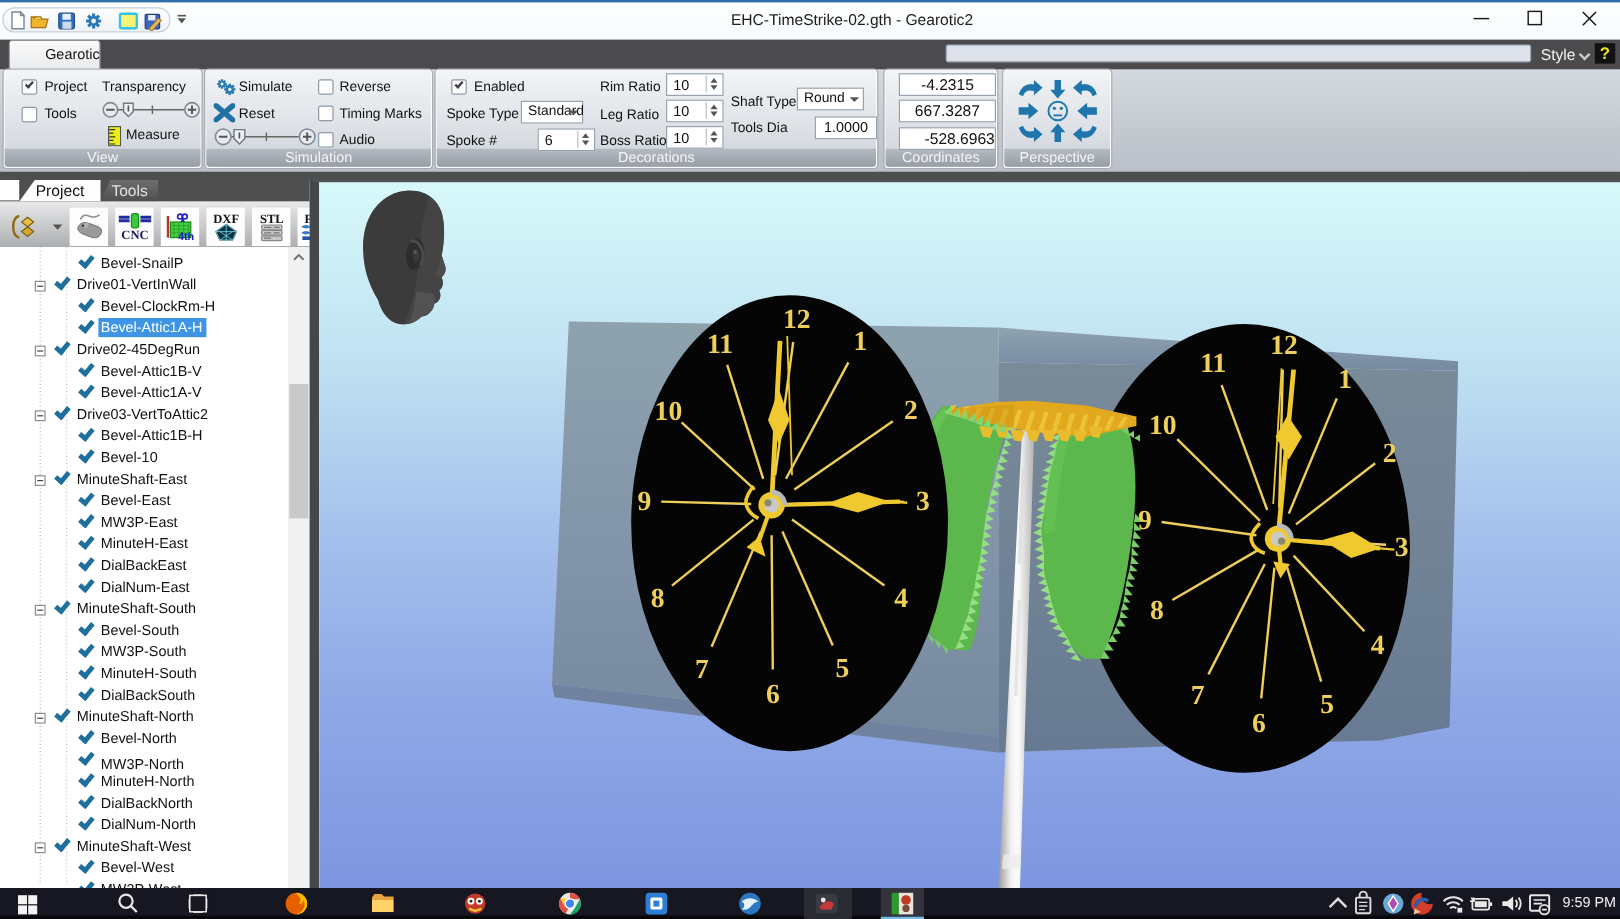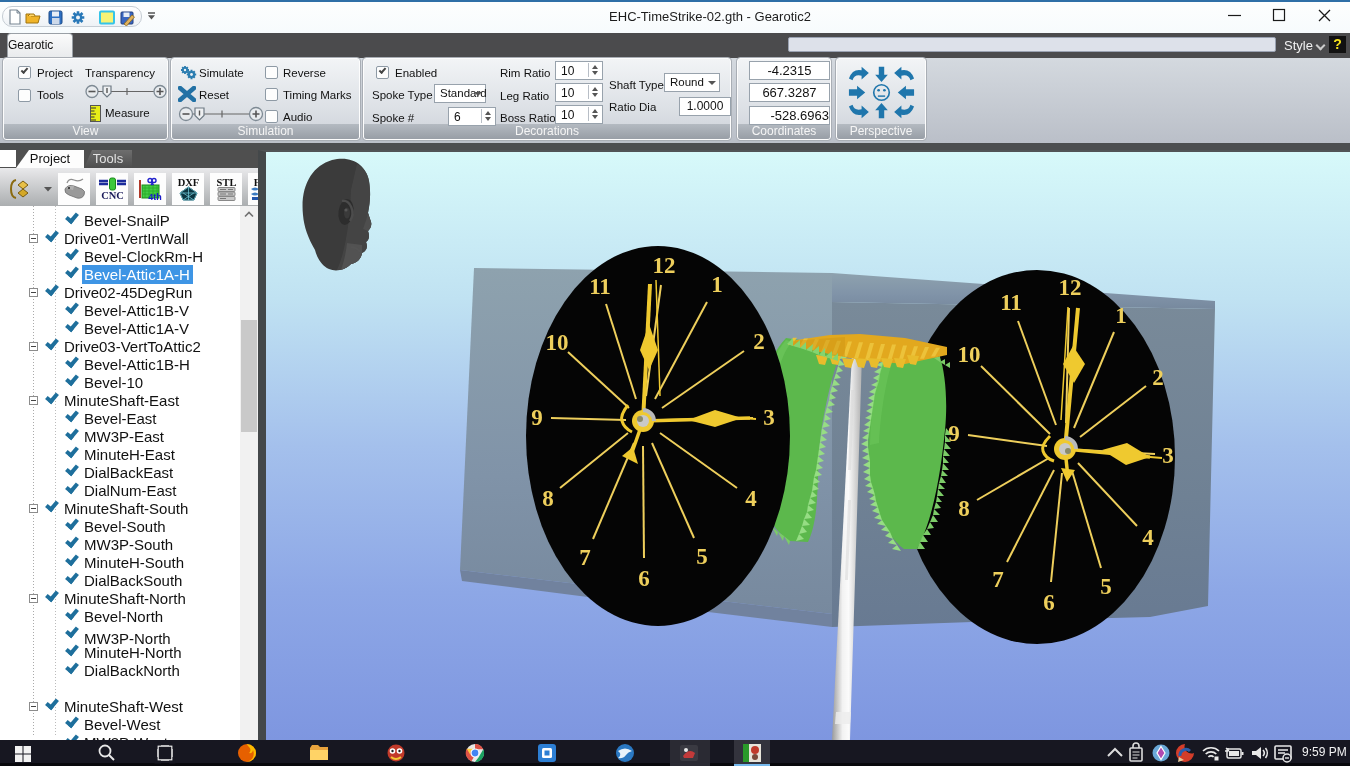--- a/index.html
+++ b/index.html
@@ -4,21 +4,21 @@
 body{font-family:"Liberation Sans",sans-serif;-webkit-font-smoothing:antialiased;width:1350px;height:766px;overflow:hidden;background:#fff}
 #app{position:relative;width:1350px;height:766px}
 .abs{position:absolute}
 
 #titlebar{left:0;top:0;width:1350px;height:33px;background:linear-gradient(#fdfefe,#f7fbfd);border-top:2px solid #2f6fa7}
 #qat{left:2px;top:6px;width:140px;height:21px;background:linear-gradient(#ffffff,#eef2f6);border:1px solid #c6cdd4;border-radius:10px}
 #qatdrop{left:147px;top:12px;width:10px;height:8px}
 #wtitle{left:560px;top:9px;width:300px;height:16px;font-size:13px;color:#1d1d1d;text-align:center;white-space:nowrap}
 
 #tabrow{left:0;top:33px;width:1350px;height:25px;background:#4b4b4d}
-#gtab{left:7px;top:33px;width:66px;height:25px;background:linear-gradient(#fbfbfb,#e8eaec);border:1px solid #9aa0a6;border-bottom:none;border-radius:4px 4px 0 0;font-size:12px;color:#111;text-align:left;line-height:23px}
+#gtab{left:7px;top:33px;width:77px;height:25px;background:linear-gradient(#fbfbfb,#e8eaec);border:1px solid #9aa0a6;border-bottom:none;border-radius:4px 4px 0 0;font-size:12px;color:#111;text-align:right;line-height:23px}
 #stylefield{left:788px;top:37px;width:488px;height:15px;background:#dde1ea;border:1px solid #9aa2b2;border-radius:2px}
 #styletxt{left:1284px;top:38px;font-size:13px;color:#f2f2f2}
 #stylechev{left:1317px;top:42px;width:7px;height:7px;border-right:2px solid #ccc;border-bottom:2px solid #ccc;transform:rotate(45deg)}
 #helpbtn{left:1329px;top:36px;width:17px;height:17px;background:#111;color:#f4e11c;font-size:14px;font-weight:bold;text-align:center;line-height:17px}
 
 #ribbon{left:0;top:58px;width:1350px;height:85px;background:linear-gradient(#d4d9df,#babfc8)}
 .rgroup{top:58px;height:82px;background:linear-gradient(#f2f4f6 0%,#dde1e6 60%,#cdd2d9 100%);border:1px solid #fdfdfd;outline:1px solid #a9aeb5;border-radius:3px}
 .rcap{left:0;bottom:0;width:100%;height:15px;background:linear-gradient(#b4bac1,#989ea6);color:#f5f5f5;font-size:12px;text-align:center;line-height:14px;border-radius:0 0 3px 3px}
 .rlbl{font-size:11.5px;color:#111;white-space:nowrap}
 .cb{width:13px;height:13px;background:#fdfdfd;border:1px solid #8e9aa5;border-radius:2px}
@@ -35,21 +35,21 @@
 
 #lpanel{left:0;top:150px;width:258px;height:590px;background:#fff}
 #lphead{left:0;top:150px;width:258px;height:18px;background:#4f4f4f}
 #lpcorner{left:0;top:150px;width:16px;height:17px;background:#fff}
 #ptab{left:16px;top:150px;width:68px;height:18px;background:#fdfdfd;color:#111;font-size:13px;text-align:center;line-height:17px;clip-path:polygon(13px 0,100% 0,100% 100%,0 100%)}
 #ttab{left:84px;top:150px;width:48px;height:18px;background:linear-gradient(#6e6e6e,#4e4e4e);color:#e2e2e2;font-size:13px;text-align:center;line-height:17px;clip-path:polygon(8px 0,100% 0,100% 100%,0 100%)}
 #lptools{left:0;top:168px;width:258px;height:38px;background:linear-gradient(#e9e9eb,#abaeb0)}
 .tbtn{top:173px;width:32px;height:32px;background:#fdfdfd}
 
 #tree{left:0;top:206px;width:240px;height:534px;background:#fff;overflow:hidden}
-.trow{position:absolute;left:0;width:241px;height:18px;font-size:15px;color:#111;white-space:nowrap}
+.trow{position:absolute;left:0;width:241px;height:18px;font-size:12px;color:#111;white-space:nowrap}
 .tck{position:absolute;top:3px;width:15px;height:11px}
 .tck i{position:absolute;left:0px;top:-1px;width:12px;height:8px;border-left:4px solid #1e6f9c;border-bottom:4px solid #1e6f9c;transform:rotate(-50deg)}
 .texp{position:absolute;top:5px;width:9px;height:9px;background:#fff;border:1px solid #8c8c8c}
 .texp i{position:absolute;left:1px;top:3px;width:5px;height:1px;background:#444}
 .tsel{background:#3e95e5;color:#fff}
 #vscroll{left:240px;top:206px;width:18px;height:534px;background:#f1f1f1}
 #vthumb{left:241px;top:320px;width:16px;height:112px;background:#c9c9c9}
 
 #vport{left:258px;top:150px;width:1092px;height:590px;border-left:8px solid #44484a;border-top:2px solid #515456}
 
@@ -200,21 +200,21 @@
         <span class="sparr">
           <i class="tri-u"></i>
           <i class="tri-d"></i>
         </span>
       </div>
 <div class="abs rlbl" style="left:245px;top:20px">Shaft Type</div>
 <div class="abs combo" style="left:300px;top:14px;width:56px;height:19px">
         <span style="position:absolute;left:5px;top:2px">Round</span>
         <i class="dd"></i>
       </div>
-<div class="abs rlbl" style="left:245px;top:42px">Ratio Dia</div>
+<div class="abs rlbl" style="left:245px;top:42px">Tools Dia</div>
 <div class="abs spin" style="left:315px;top:38px;width:52px;height:19px;text-align:center;line-height:17px">1.0000</div>
 </div>
 <div class="abs rgroup" style="left:737px;width:94px">
 <div class="abs rcap">Coordinates</div>
 <div class="abs spin" style="left:11px;top:2px;width:81px;height:19px;text-align:center;line-height:17px;font-size:13px">-4.2315</div>
 <div class="abs spin" style="left:11px;top:24px;width:81px;height:19px;text-align:center;line-height:17px;font-size:13px">667.3287</div>
 <div class="abs spin" style="left:11px;top:47px;width:81px;height:19px;text-align:right;line-height:17px;font-size:13px">-528.6963</div>
 </div>
 <div class="abs rgroup" style="left:836px;width:90px">
 <div class="abs rcap">Perspective</div>
@@ -461,20 +461,26 @@
         <span class="tck" style="left:66px">
           <i></i>
         </span>
         <span style="position:absolute;left:84px;top:1px">MinuteH-North</span>
       </div>
       <div class="trow" style="top:455px">
         <span class="tck" style="left:66px">
           <i></i>
         </span>
         <span style="position:absolute;left:84px;top:1px">DialBackNorth</span>
+      </div>
+      <div class="trow" style="top:473px">
+        <span class="tck" style="left:66px">
+          <i></i>
+        </span>
+        <span style="position:absolute;left:84px;top:1px">DialNum-North</span>
       </div>
       <div class="trow" style="top:491px">
         <i class="texp" style="left:29px">
           <i></i>
         </i>
         <span class="tck" style="left:46px">
           <i></i>
         </span>
         <span style="position:absolute;left:64px;top:1px">MinuteShaft-West</span>
       </div>

